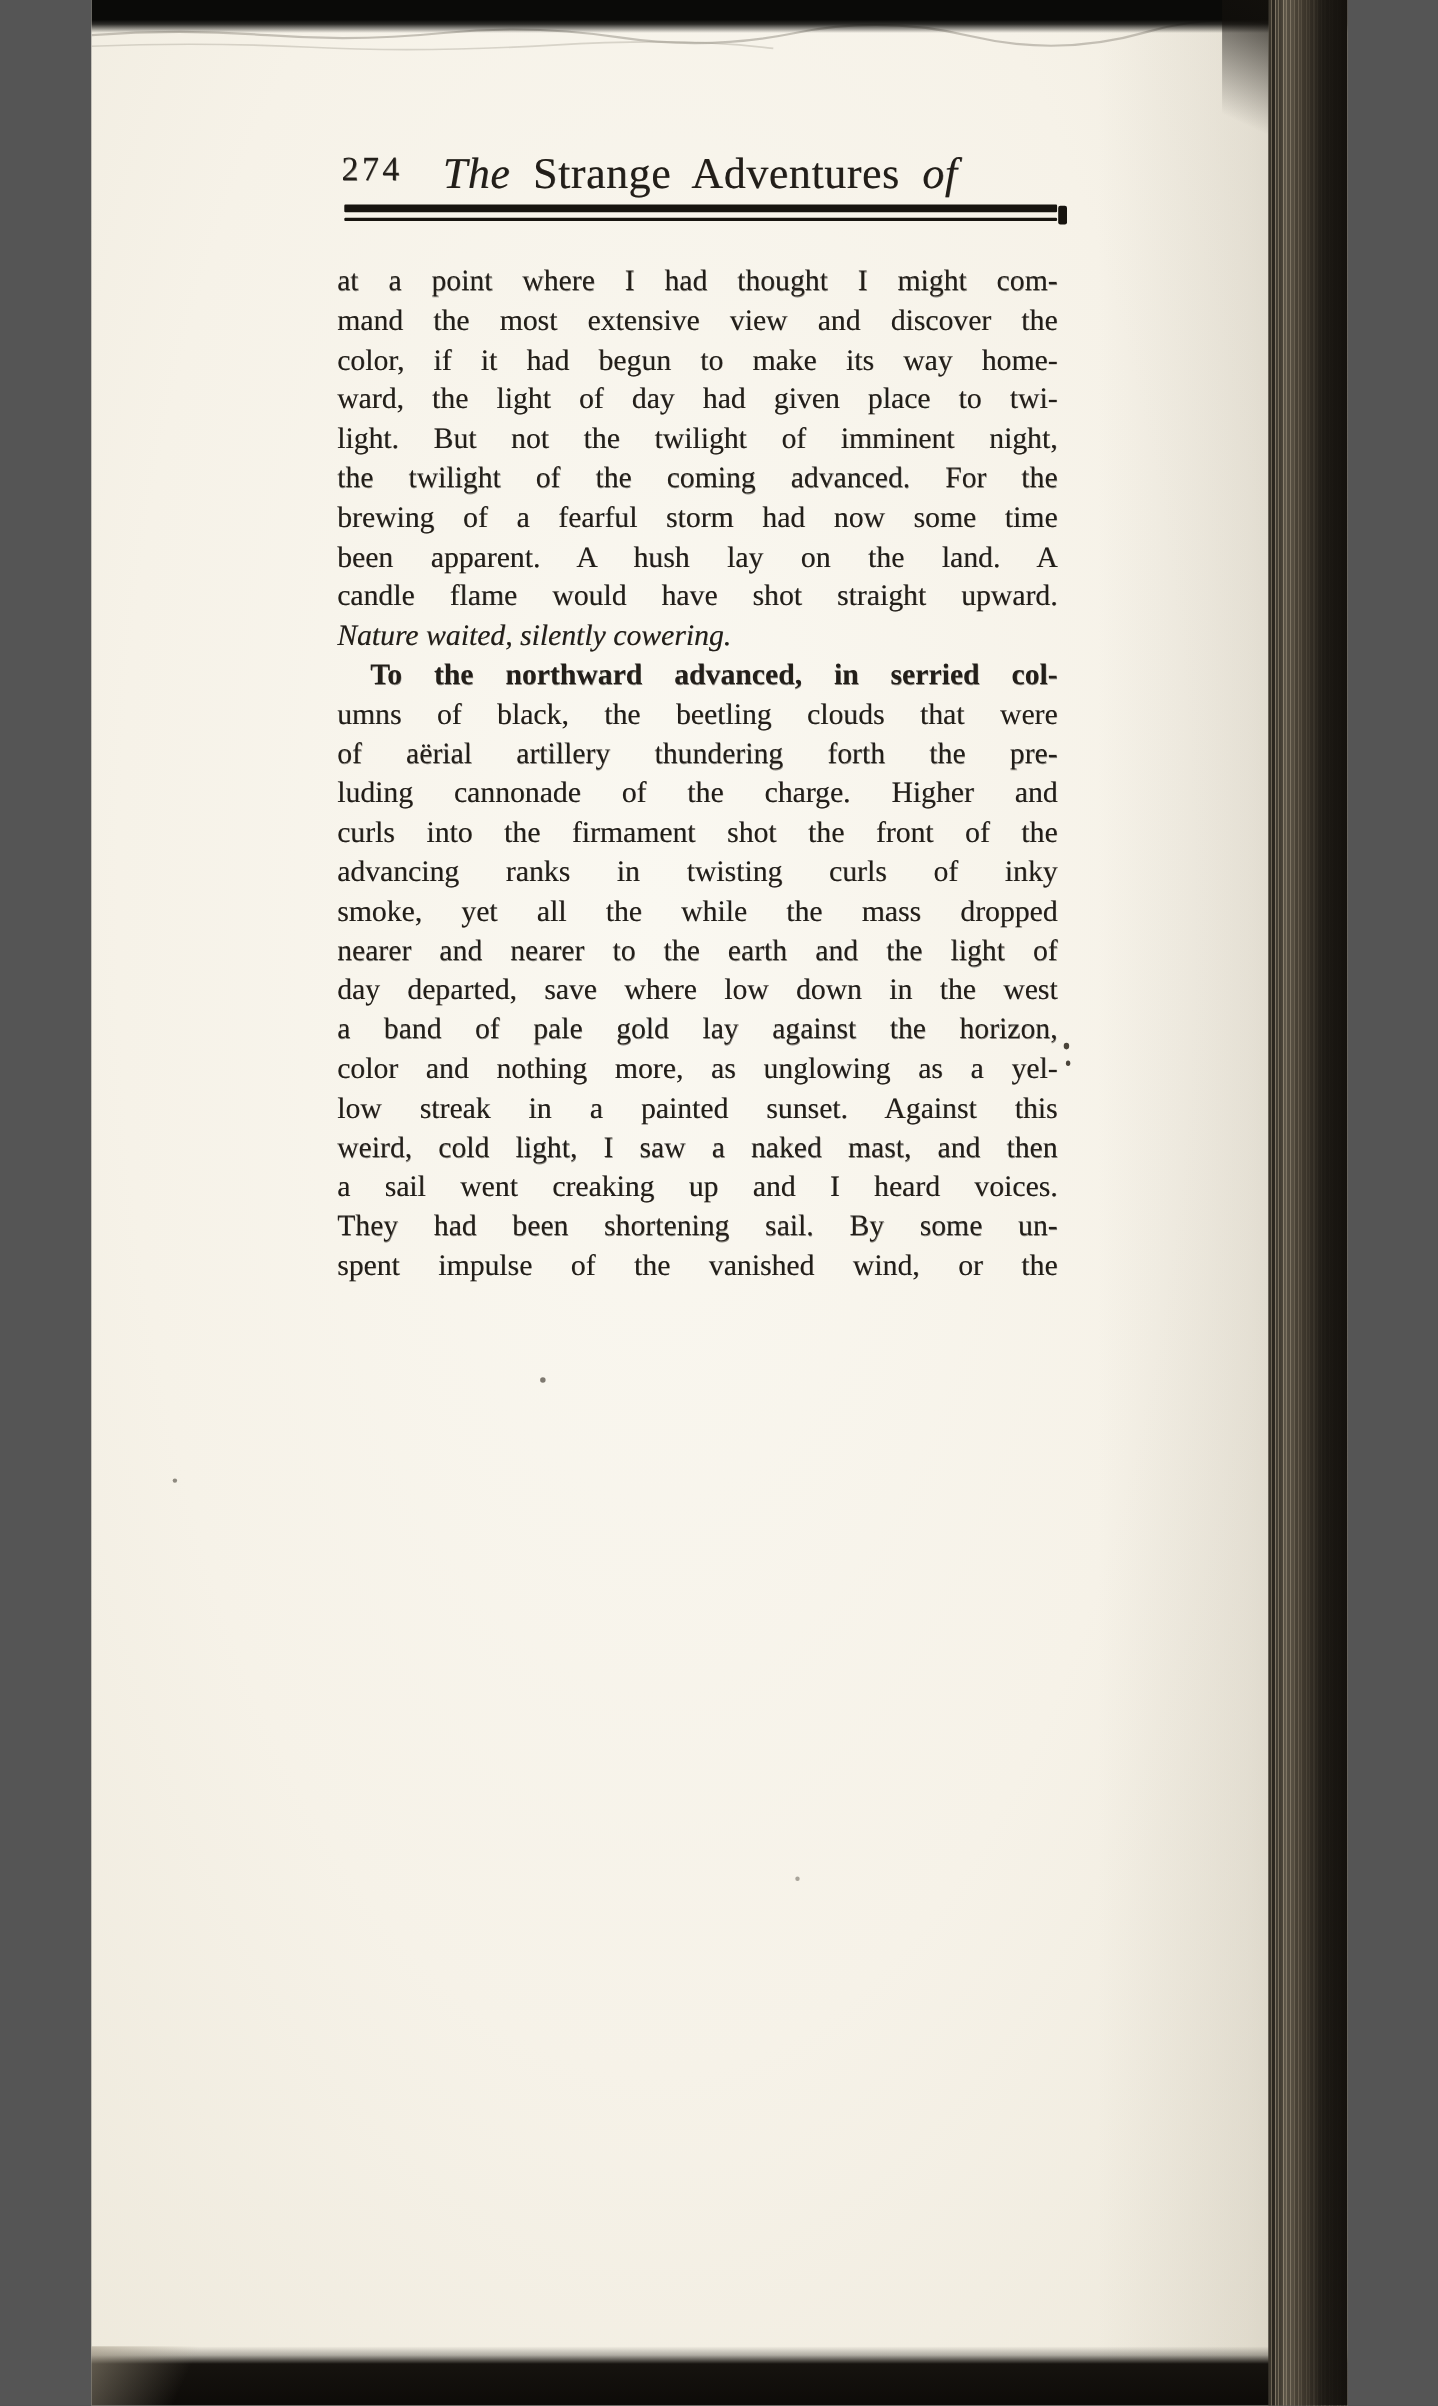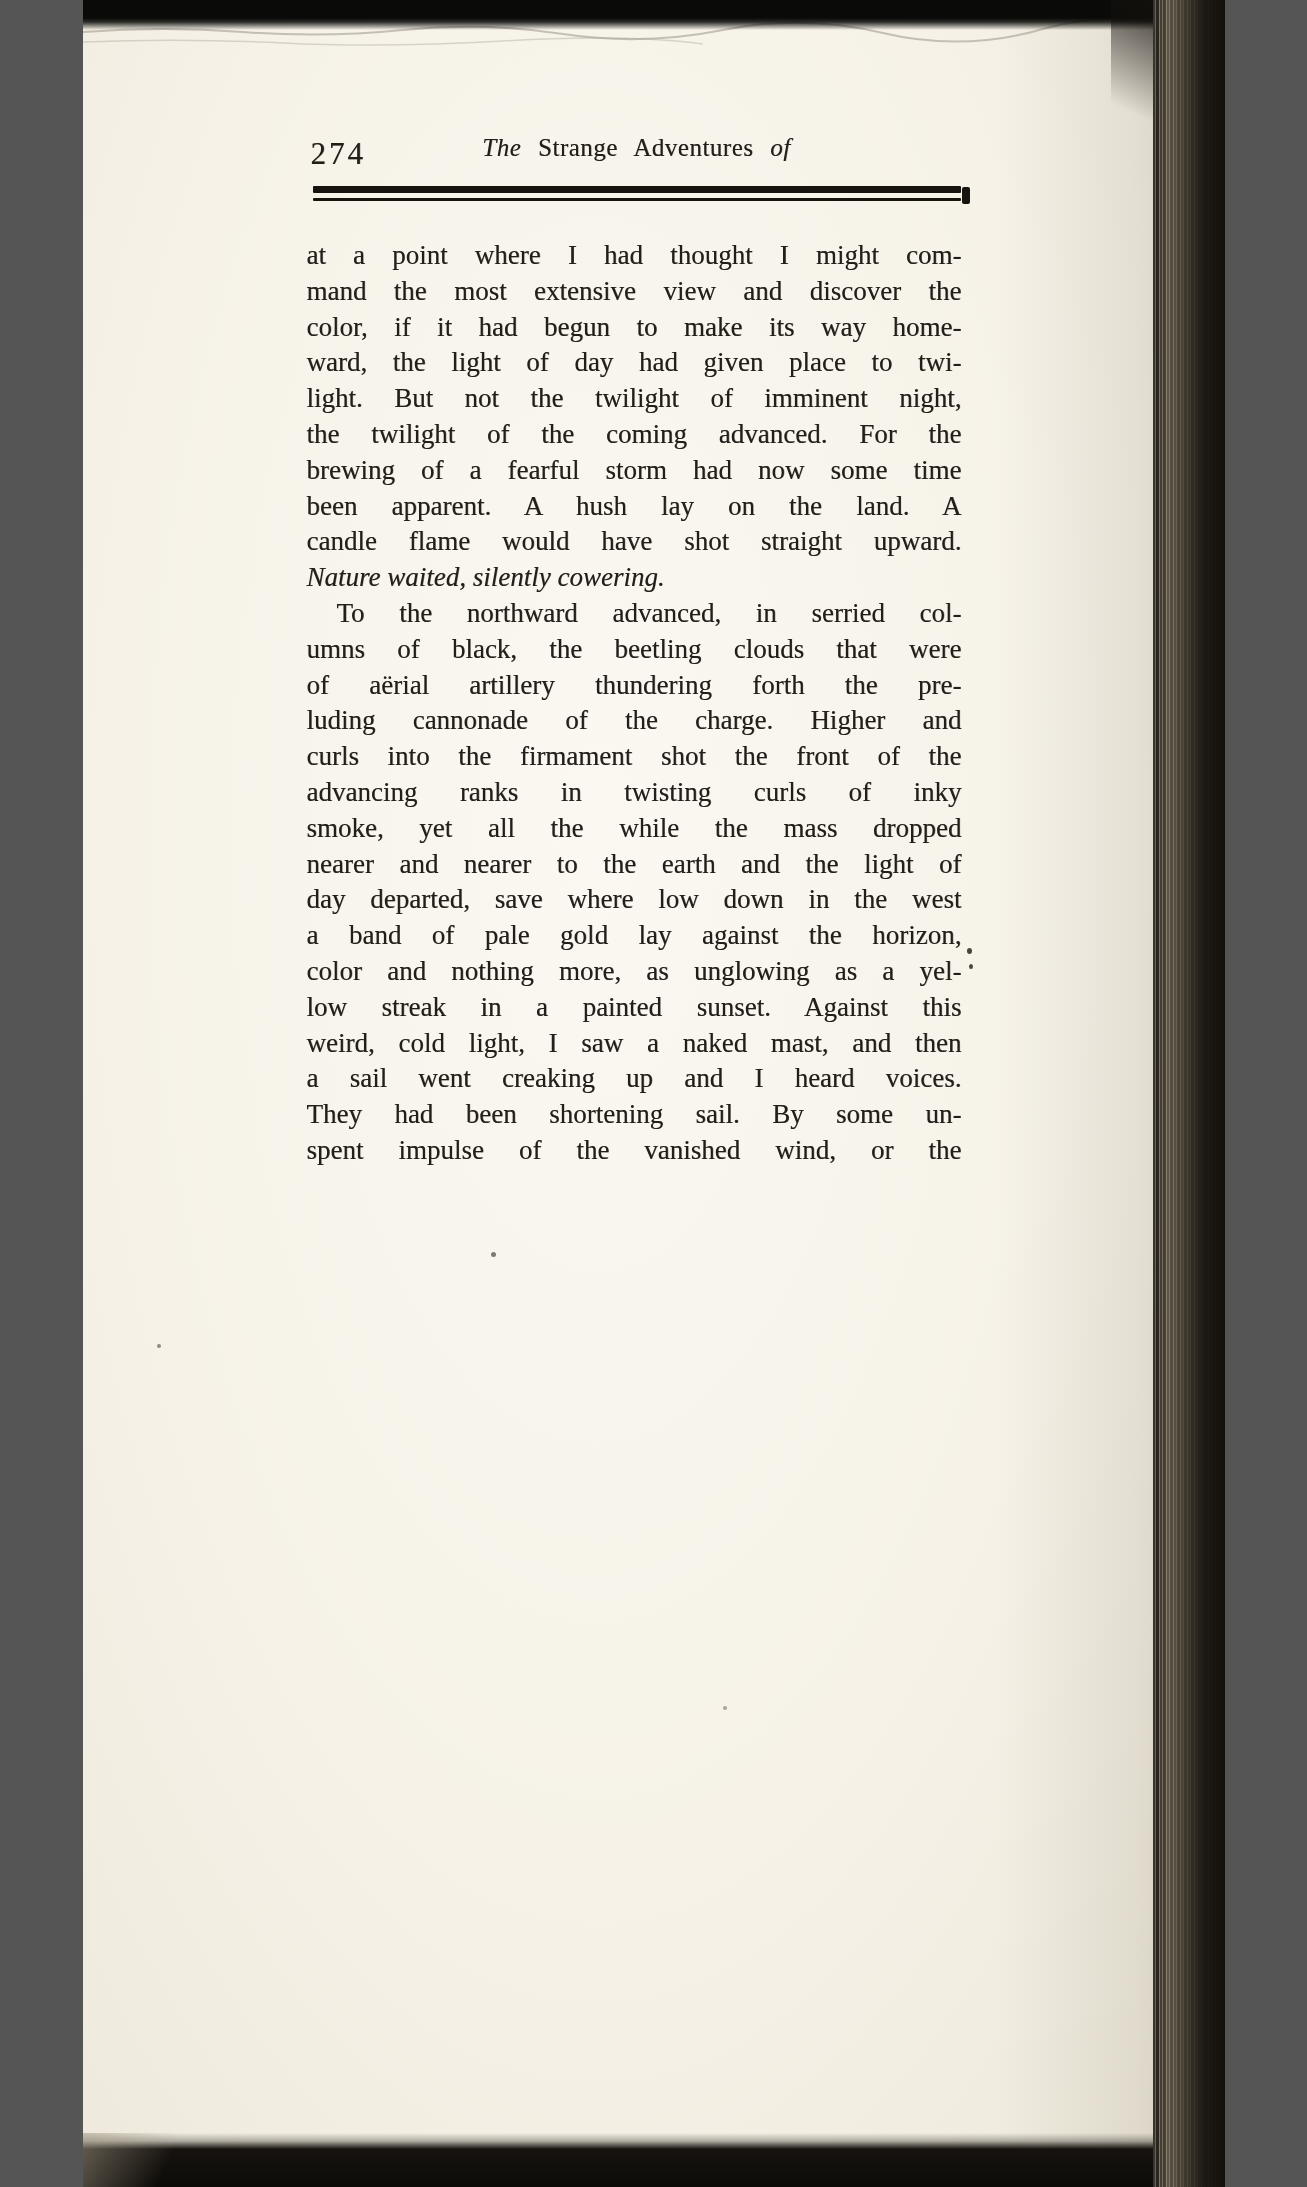--- a/index.html
+++ b/index.html
@@ -55,40 +55,40 @@
   .header-row {
     position: absolute; top: 134px; left: 228px; width: 652px; height: 42px;
   }
   .pagenum {
     position: absolute; left: 0; top: 2px;
     font-size: 31px; letter-spacing: 3px;
     text-shadow: 0.4px 0.3px 0 rgba(28,24,20,0.55);
   }
   .running-title {
     display: block; text-align: center;
-    font-size: 25px; word-spacing: 10px; letter-spacing: 0.5px;
+    font-size: 40px; word-spacing: 10px; letter-spacing: 0.5px;
     text-shadow: 0.4px 0.3px 0 rgba(28,24,20,0.55);
   }
   .running-title .it { font-style: italic; }
 
   
   .rules { position: absolute; top: 186px; left: 230px; width: 648px; }
   .rule-thick { height: 7px; background: #17140f; border-radius: 1px; }
   .rule-thin  { height: 3px; background: #17140f; margin-top: 5px; border-radius: 1px; }
   .rule-end   { position: absolute; right: -9px; top: 1px; width: 8px; height: 17px; background: #17140f; border-radius: 2px; }
 
   
   .body-text {
     position: absolute; top: 238px; left: 224px; width: 655px;
     font-size: 27px; line-height: 35.8px;
     text-shadow: 0.4px 0.3px 0 rgba(28,24,20,0.5);
   }
   .line { text-align: justify; text-align-last: justify; white-space: nowrap; }
   .line.last { text-align-last: left; font-style: italic; }
-  .line.indent { text-indent: 30px; }
+  .line.indent { text-indent: 30px; font-weight: bold; }
 </style>
 </head>
 <body>
 
 <div class="page">
 
   <div class="scan-top"></div>
   <svg class="scan-squiggle" width="1307" height="34" viewBox="0 0 1307 34">
     <path d="M0,14 Q 80,8 160,14 T 320,12 T 480,16 T 640,12 T 800,15 T 960,11 T 1120,15 T 1280,12" stroke="#9a958a" stroke-width="2" fill="none" opacity="0.55"></path>
     <path d="M0,24 Q 100,20 200,25 T 420,23 T 620,26" stroke="#a8a396" stroke-width="1.5" fill="none" opacity="0.4"></path>

